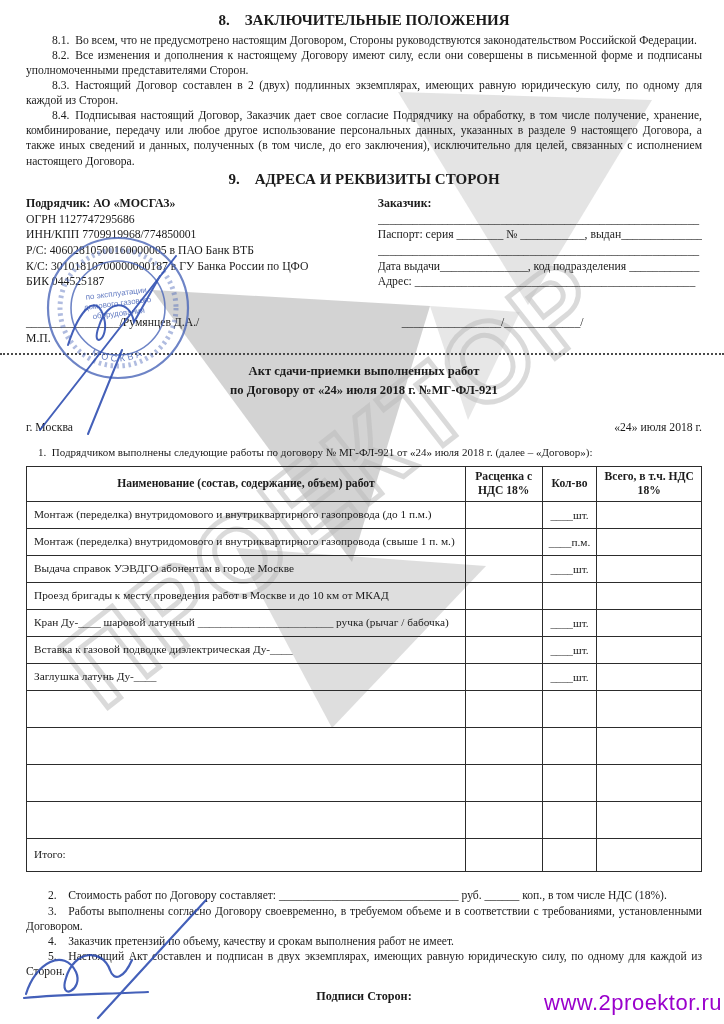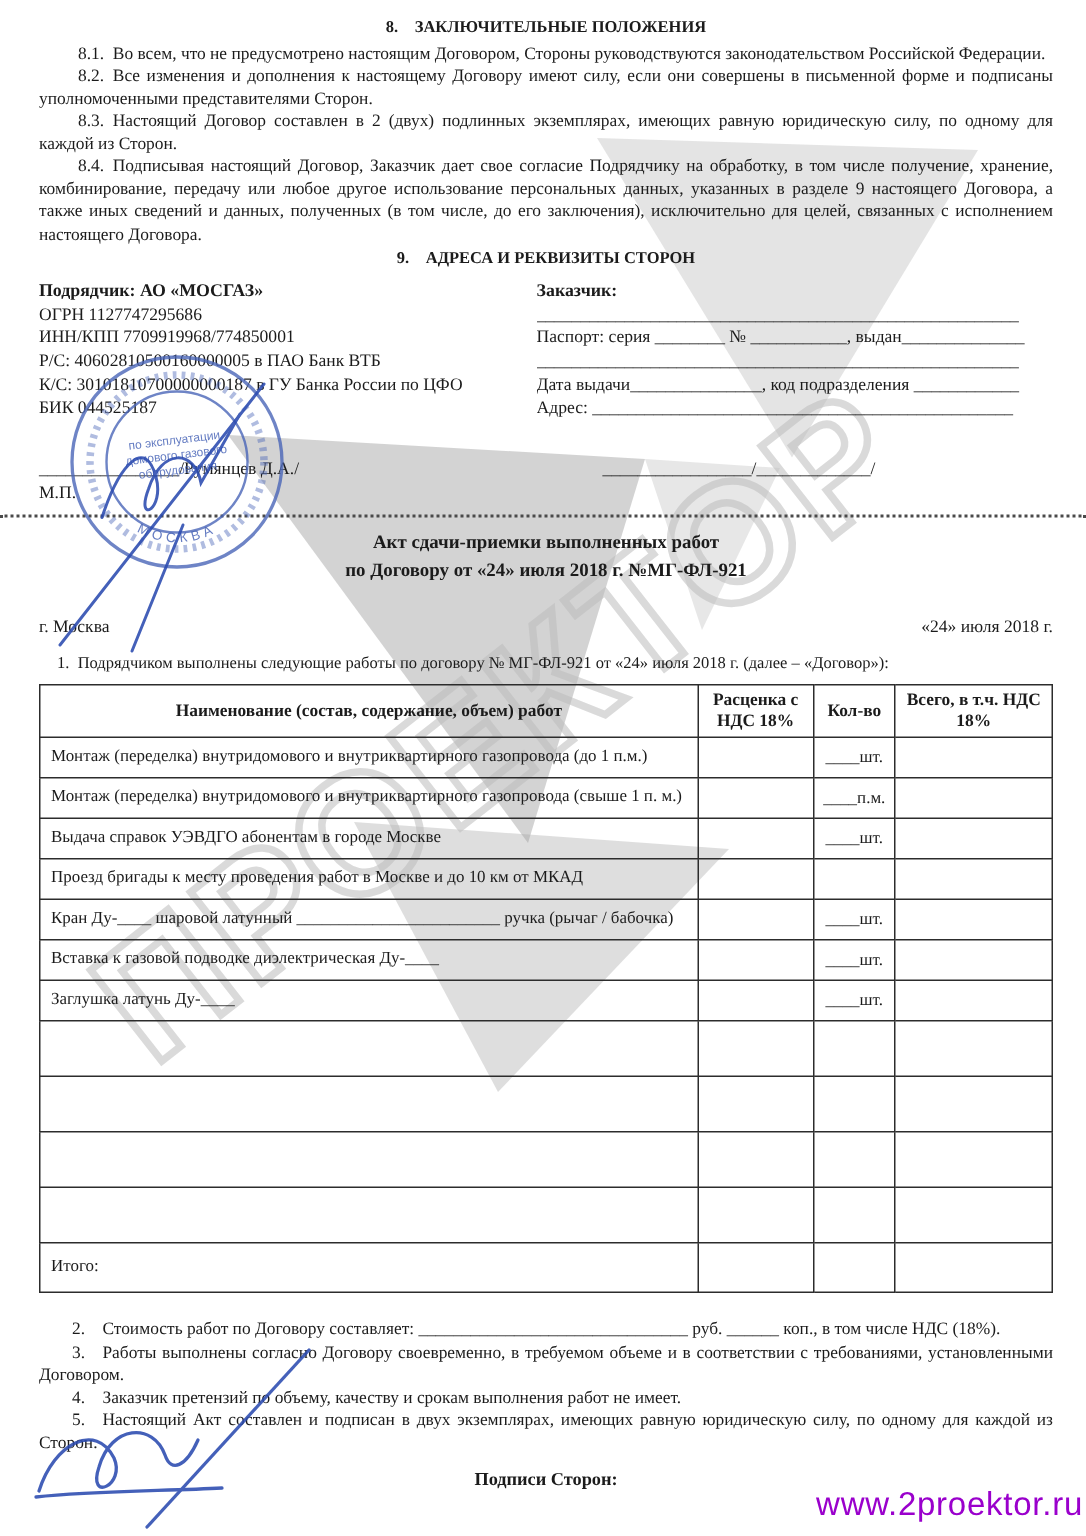--- a/index.html
+++ b/index.html
@@ -5,25 +5,25 @@
   html,body{margin:0;padding:0;background:#ffffff;}
   .page{
     position:relative;width:724px;height:1024px;overflow:hidden;background:#fff;
     font-family:"Liberation Serif","DejaVu Serif",serif;color:#1b1b1b;
   }
   .layer{position:absolute;inset:0;pointer-events:none;}
   .wm{z-index:0;}
   .content{position:relative;z-index:1;padding:12px 22px 0 26px;}
   .ink{z-index:2;}
 
-  .h-center{ text-align:center;font-weight:bold;font-size:11px;margin:0 0 4px 0;}
+  .h-center{ text-align:center;font-weight:bold;font-size:15px;margin:0 0 4px 0;}
   .para{ font-size:11.6px;line-height:1.30;text-align:justify;text-indent:26px;margin:0;}
   .sec9{margin-top:2px;margin-bottom:8px;}
 
-  .req{display:flex;font-size:11.7px;line-height:1.34;margin-top:6px;}
+  .req{display:flex;font-size:11.7px;line-height:1.34;margin-top:6px;gap:20px;}
   .req-left{width:47%;}
   .req-right{flex:1;padding-left:14px;white-space:nowrap;overflow:hidden;}
   .req b{font-size:11.9px;}
   .req-line{white-space:nowrap;overflow:hidden;}
 
   .signrow{display:flex;font-size:11.7px;margin-top:26px;}
   .signrow .left{width:47%;}
   .signrow .right{flex:1;padding-left:58px;}
   .mp{font-size:11.7px;margin-top:3px;}
 

